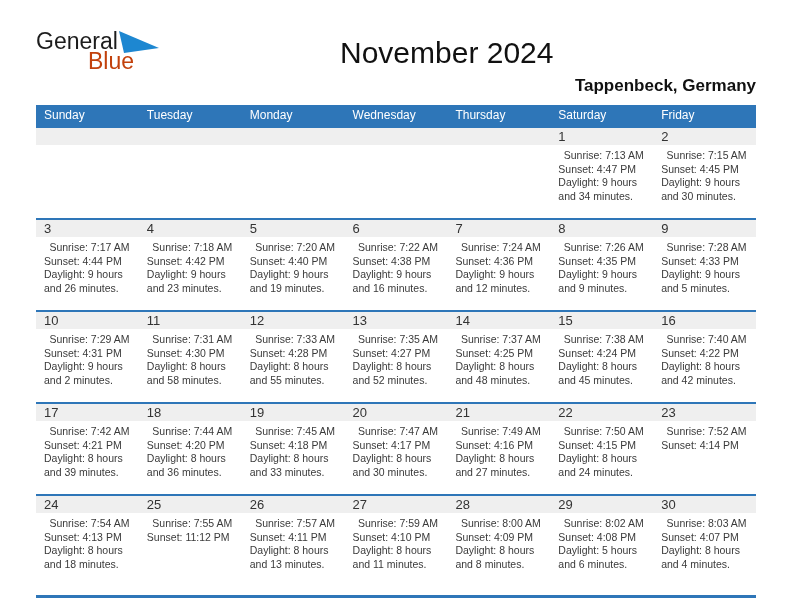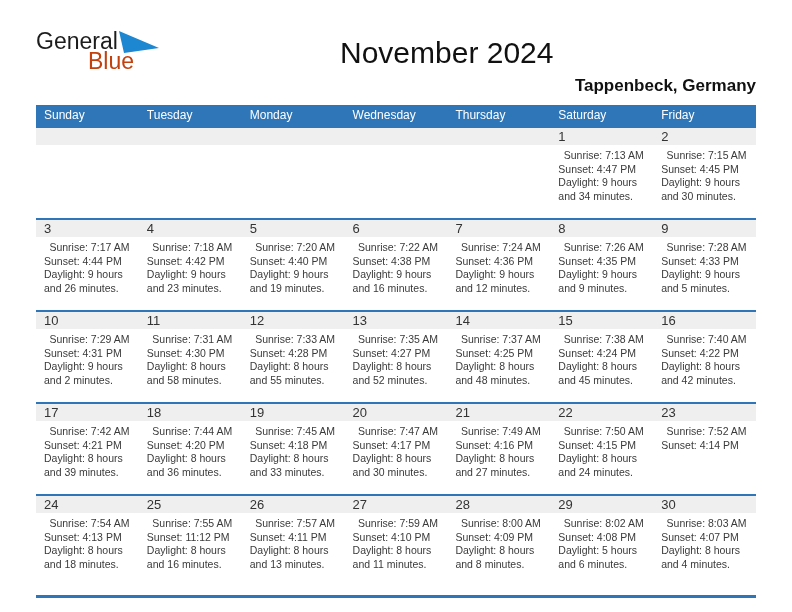--- a/index.html
+++ b/index.html
@@ -225,21 +225,20 @@
       <div class="cell">
           <div class="num">24</div>
           <div class="ln first">Sunrise: 7:54 AM</div>
           <div class="ln">Sunset: 4:13 PM</div>
           <div class="ln">Daylight: 8 hours and 18 minutes.</div>
         </div>
       <div class="cell">
           <div class="num">25</div>
           <div class="ln first">Sunrise: 7:55 AM</div>
           <div class="ln">Sunset: 11:12 PM</div>
-          <div class="ln">Daylight: 8 hours and 16 minutes.</div>
         </div>
       <div class="cell">
           <div class="num">26</div>
           <div class="ln first">Sunrise: 7:57 AM</div>
           <div class="ln">Sunset: 4:11 PM</div>
           <div class="ln">Daylight: 8 hours and 13 minutes.</div>
         </div>
       <div class="cell">
           <div class="num">27</div>
           <div class="ln first">Sunrise: 7:59 AM</div>

